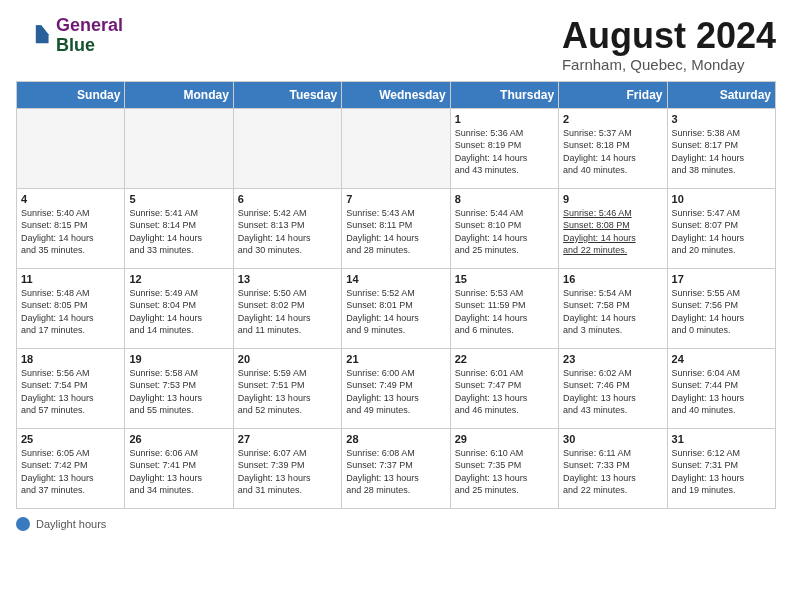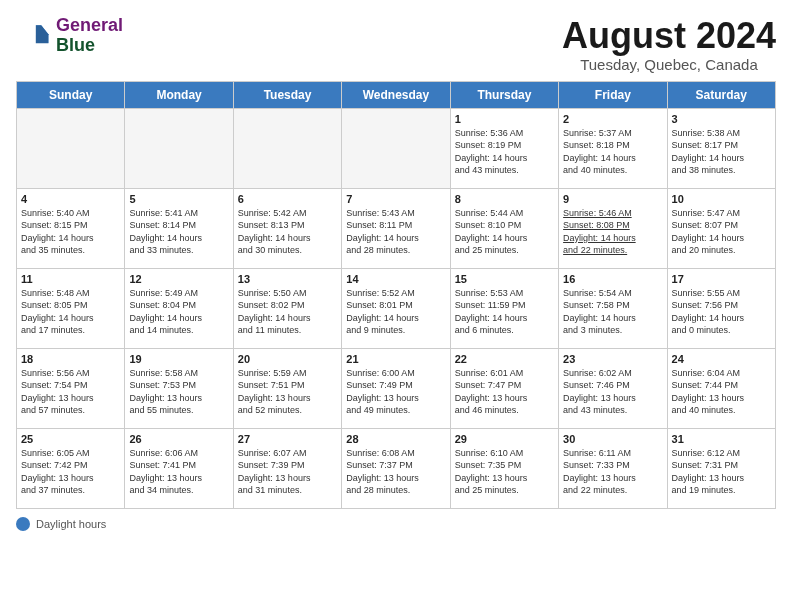--- a/index.html
+++ b/index.html
@@ -28,21 +28,21 @@
       line-height: 1.1;
     }
     .logo-text span {
       color: #701a75;
     }
     .logo-icon {
       width: 36px;
       height: 36px;
     }
     .title-block {
-      text-align: center;
+      text-align: left;
     }
     .month-title {
       font-size: 36px;
       font-weight: bold;
       color: #1a1a1a;
       line-height: 1.1;
     }
     .location {
       font-size: 15px;
       color: #555;
@@ -51,21 +51,21 @@
       width: 100%;
       border-collapse: collapse;
       table-layout: fixed;
     }
     th {
       background-color: #3a7abf;
       color: #fff;
       font-size: 12px;
       font-weight: bold;
       padding: 6px 4px;
-      text-align: center;
+      text-align: right;
       border: 1px solid #ccc;
     }
     td {
       border: 1px solid #ccc;
       vertical-align: top;
       padding: 4px 4px 4px 4px;
       font-size: 9.5px;
       color: #222;
       height: 80px;
       background: #fff;
@@ -110,21 +110,21 @@
       <polygon points="22,8 36,28 36,18 28,8" fill="#4a90d9"></polygon>
       <polygon points="22,8 28,8 36,18 36,28 22,28" fill="#2a6099"></polygon>
     </svg>
     <div class="logo-text">
       <div><span>General</span></div>
       <div><span style="color:#14532d">Blue</span></div>
     </div>
   </div>
   <div class="title-block">
     <div class="month-title">August 2024</div>
-    <div class="location">Tuesday, Quebec, Canada</div>
+    <div class="location">Farnham, Quebec, Monday</div>
   </div>
 </div>
 
 <table>
   <thead>
     <tr>
     <th>Sunday</th>
         <th>Monday</th>
         <th>Tuesday</th>
         <th>Wednesday</th>

